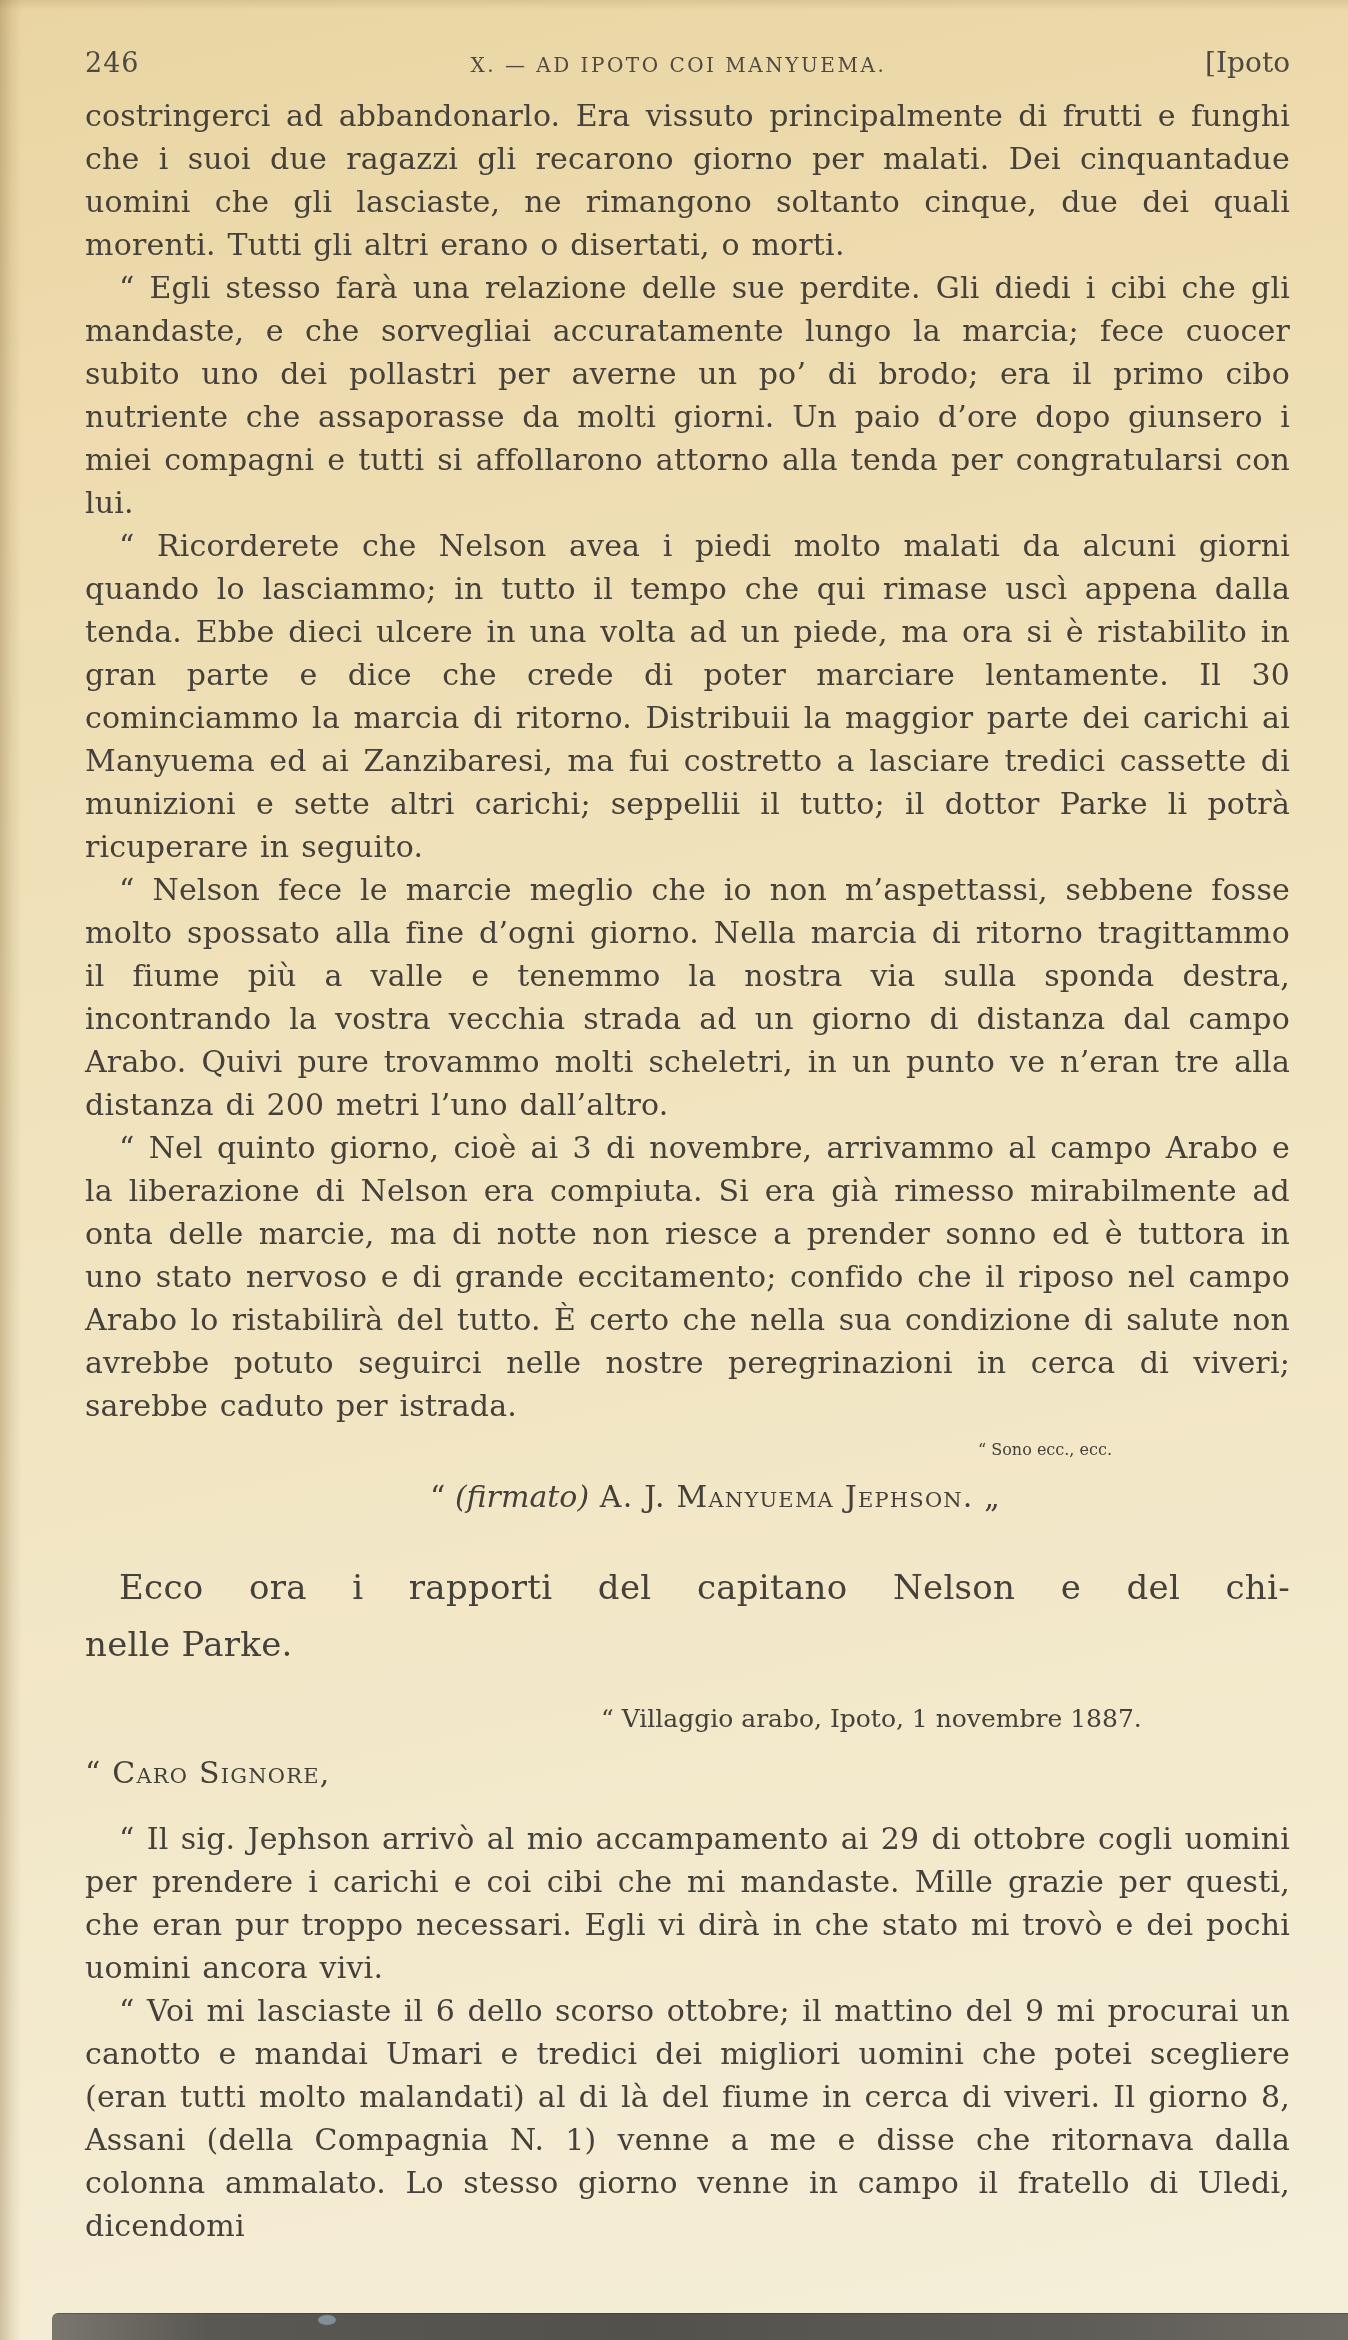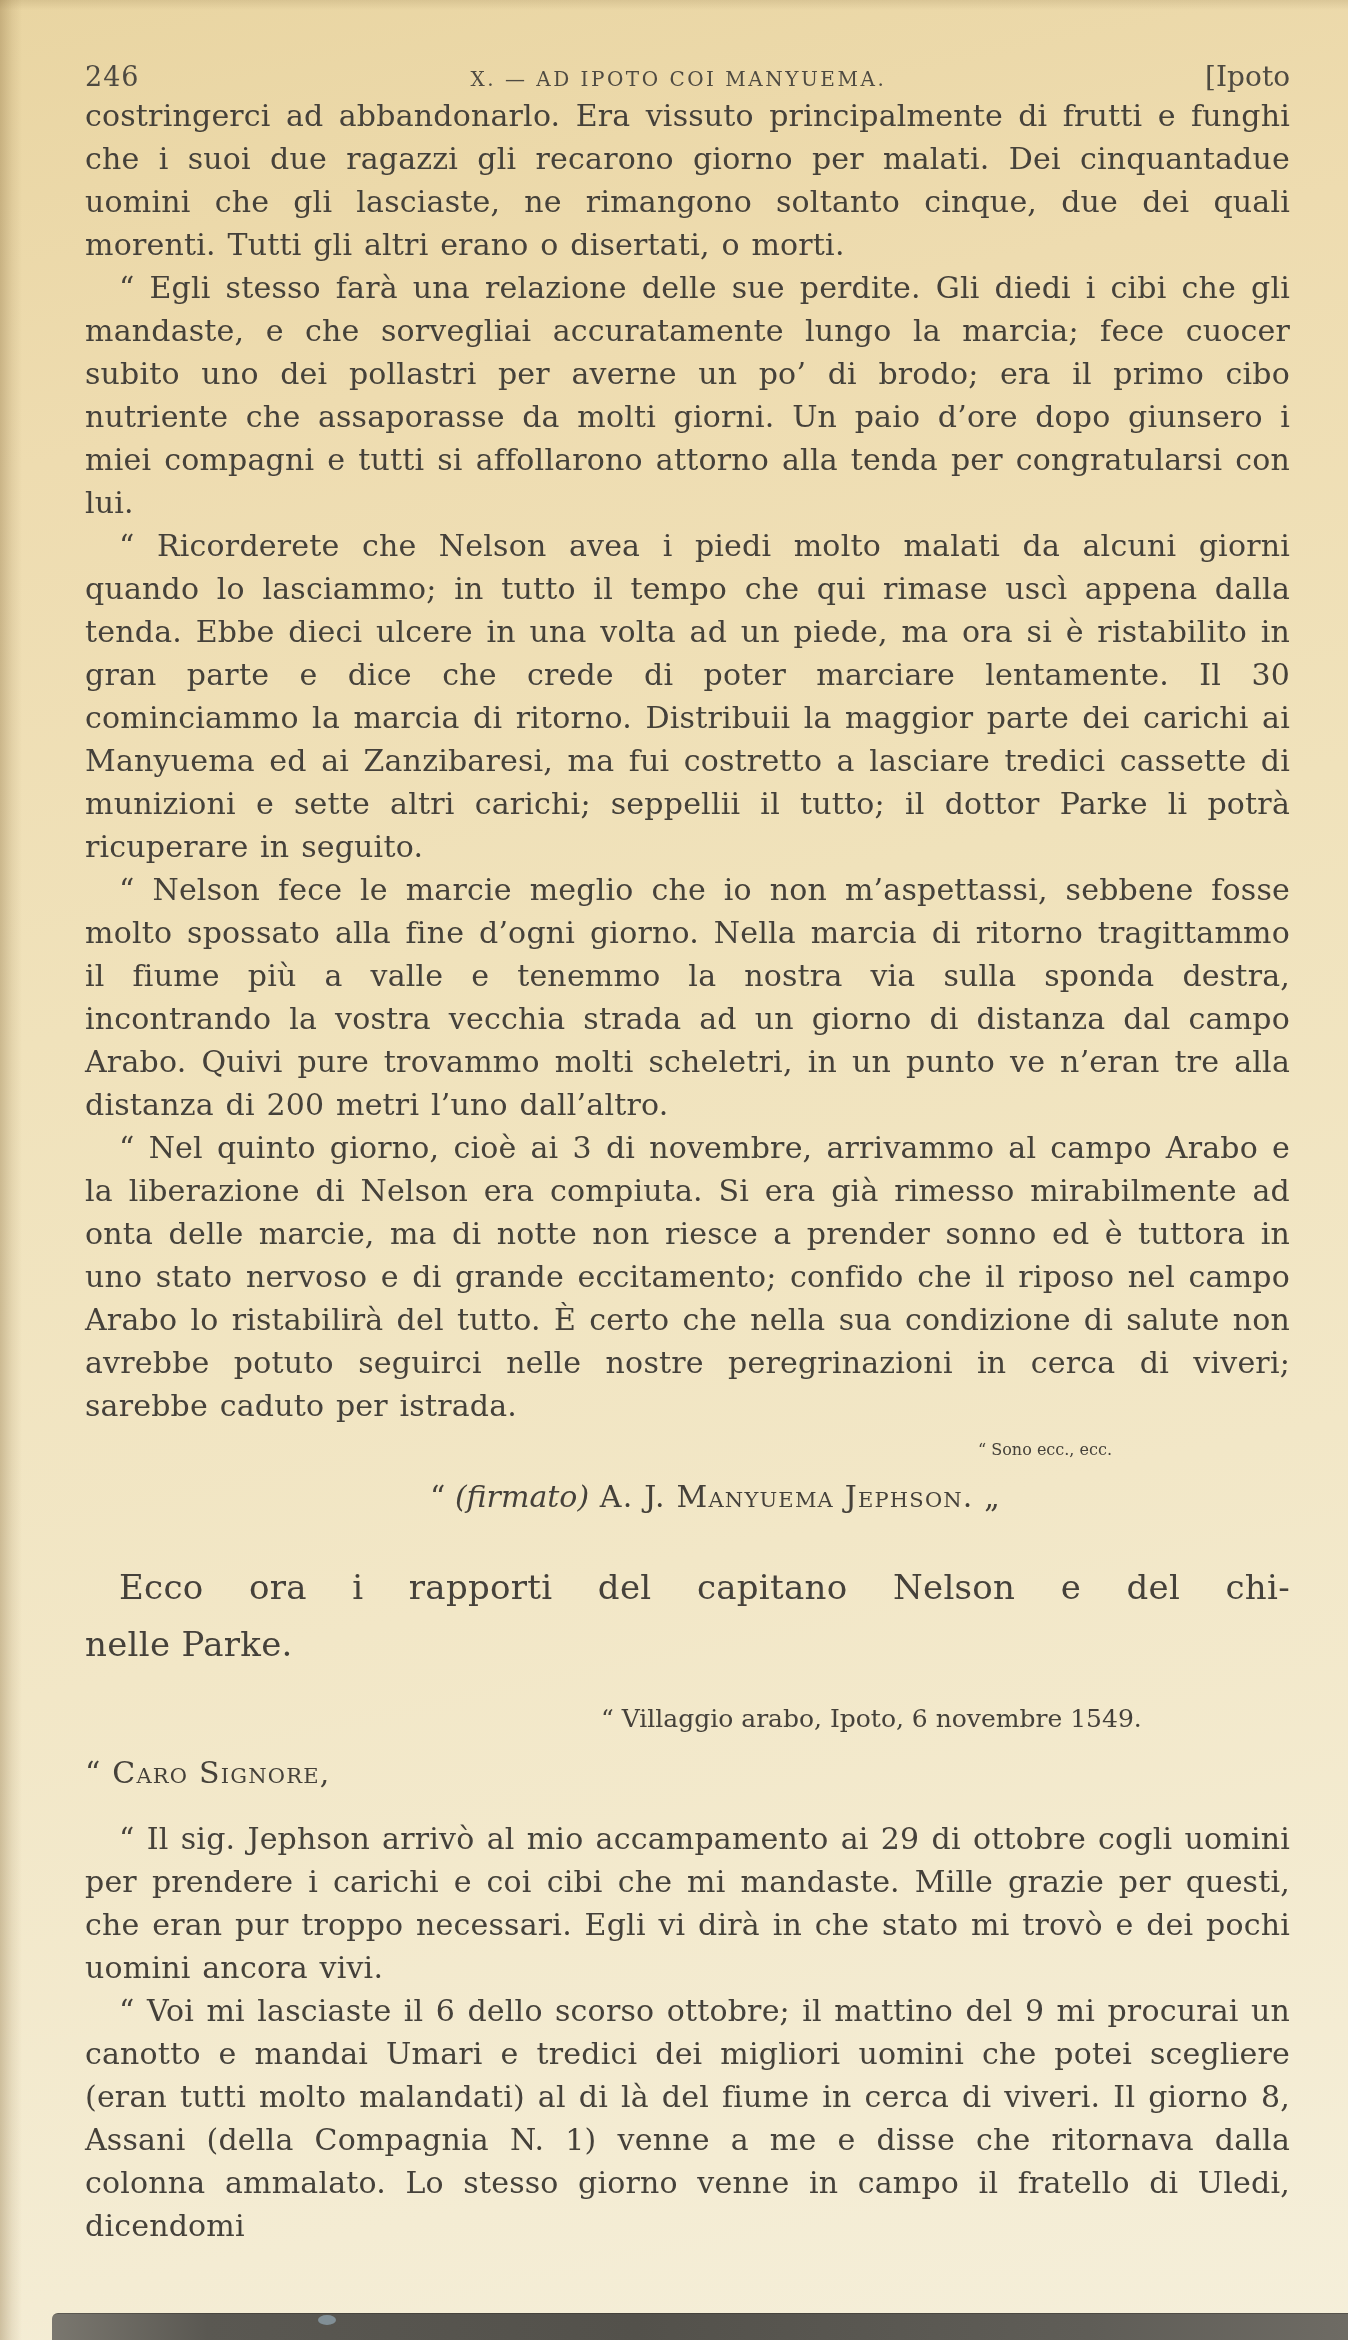--- a/index.html
+++ b/index.html
@@ -20,21 +20,21 @@
     position: absolute; left: 0; top: 0; bottom: 0; width: 22px;
     background: linear-gradient(90deg, rgba(118,88,40,0.30), rgba(118,88,40,0.10) 55%, rgba(118,88,40,0));
     pointer-events: none;
   }
   .edge-top {
     position: absolute; left: 0; top: 0; right: 0; height: 10px;
     background: linear-gradient(180deg, rgba(110,85,40,0.14), rgba(110,85,40,0));
     pointer-events: none;
   }
   .header {
-    position: absolute; top: 60px; left: 85px; right: 58px;
+    position: absolute; top: 46px; left: 85px; right: 58px;
     display: flex; justify-content: space-between; align-items: baseline;
     color: #4e4a41;
   }
   .pgnum { font-size: 27px; letter-spacing: 1px; }
   .running { font-size: 20px; letter-spacing: 2.5px; transform: translateX(6px); }
   .catch { font-size: 28px; }
   .text-col {
     position: absolute; top: 94px; left: 85px; width: 1205px;
     color: #45413a;
   }
@@ -111,21 +111,21 @@
 
     <p class="closing">“ Sono ecc., ecc.</p>
 
     <p class="signature"><span>“ </span><i>(firmato)</i><span class="sc"> A. J. Manyuema Jephson. „</span></p>
 
     <p class="ecco">
       <span class="ecco-l1">Ecco ora i rapporti del capitano Nelson e del chi-</span>
       <span class="ecco-l2">nelle Parke.</span>
     </p>
 
-    <p class="dateline">“ Villaggio arabo, Ipoto, 6 novembre 1549.</p>
+    <p class="dateline">“ Villaggio arabo, Ipoto, 1 novembre 1887.</p>
     <p class="salutation sc">“ Caro Signore,</p>
 
     <p class="body after-salutation">“ Il sig. Jephson arrivò al mio accampamento ai 29 di ottobre cogli uomini per prendere i carichi e coi cibi che mi mandaste. Mille grazie per questi, che eran pur troppo necessari. Egli vi dirà in che stato mi trovò e dei pochi uomini ancora vivi.</p>
     <p class="body">“ Voi mi lasciaste il 6 dello scorso ottobre; il mattino del 9 mi procurai un canotto e mandai Umari e tredici dei migliori uomini che potei scegliere (eran tutti molto malandati) al di là del fiume in cerca di viveri. Il giorno 8, Assani (della Compagnia N. 1) venne a me e disse che ritornava dalla colonna ammalato. Lo stesso giorno venne in campo il fratello di Uledi, dicendomi</p>
   </div>
 
   <div class="bottom-strip"></div>
   <div class="blue-dot"></div>
 </div>
 

